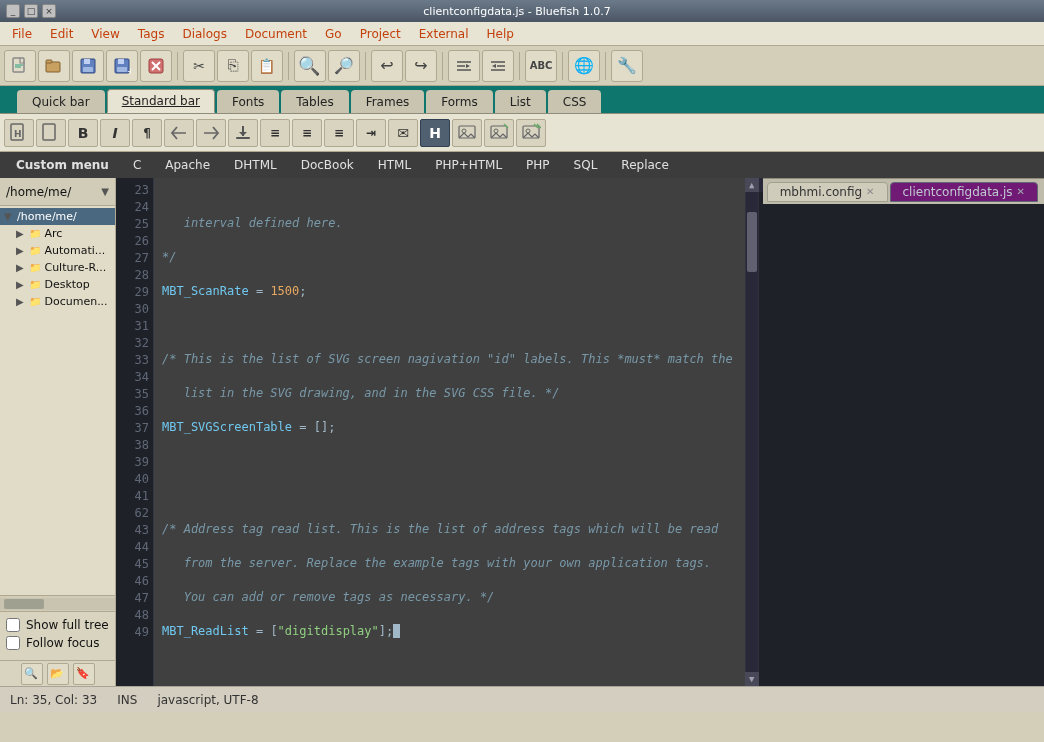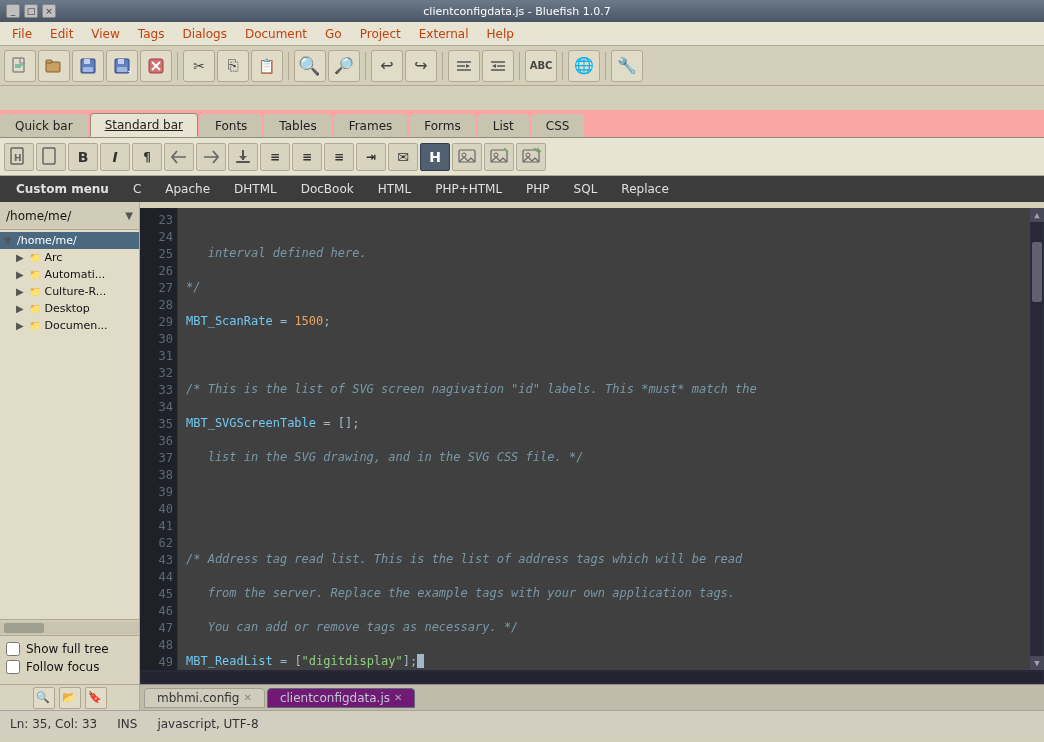--- a/index.html
+++ b/index.html
@@ -81,26 +81,25 @@
     .tb-separator {
       width: 1px;
       height: 28px;
       background: #b0a890;
       margin: 0 3px;
     }
 
     
     #tabbar1 {
       height: 28px;
-      background: #fca5a5;
+      background: #0f766e;
       border-bottom: 1px solid #908c7c;
       display: flex;
       align-items: flex-end;
-      padding: 0 0;
-      margin-top: 24px;
+      padding: 0 17px;
     }
     .tab-item {
       padding: 4px 14px;
       font-size: 12px;
       color: #222;
       cursor: pointer;
       background: #c8c4b0;
       border: 1px solid transparent;
       border-bottom: none;
       border-radius: 4px 4px 0 0;
@@ -160,21 +159,21 @@
     .tag-item.first { font-weight: bold; }
 
     
     #main {
       display: flex;
       height: calc(742px - 22px - 24px - 40px - 28px - 38px - 26px - 30px - 26px);
     }
 
     
     #sidebar {
-      width: 140px;
+      width: 116px;
       background: #e0dcc8;
       border-right: 1px solid #b0a890;
       display: flex;
       flex-direction: column;
       overflow: hidden;
     }
     #sidebar-path {
       height: 28px;
       background: #d0ccb8;
       border-bottom: 1px solid #b0a890;
@@ -273,24 +272,23 @@
       display: flex; align-items: center; justify-content: center;
       cursor: pointer;
       font-size: 11px;
     }
 
     
     #editor-area {
       flex: 1;
       background: #1e2228;
       display: flex;
-      flex-direction: column;
+      flex-direction: row;
       overflow: hidden;
       position: relative;
-      margin-top: 6px;
     }
 
     #editor-content {
       flex: 1;
       display: flex;
       overflow: hidden;
       font-family: 'DejaVu Sans Mono', 'Courier New', monospace;
       font-size: 12px;
     }
 
@@ -715,22 +713,22 @@
         <span class="ln">48</span>
         <span class="ln">49</span>
       </div>
 
       <div id="code-content">
 <span class="code-line"><span class="c-comment">   interval defined here.</span></span>
 <span class="code-line"><span class="c-comment">*/</span></span>
 <span class="code-line"><span class="c-variable">MBT_ScanRate</span><span class="c-normal"> = </span><span class="c-number">1500</span><span class="c-normal">;</span></span>
 <span class="code-line"></span>
 <span class="code-line"><span class="c-comment">/* This is the list of SVG screen nagivation "id" labels. This *must* match the</span></span>
+<span class="code-line"><span class="c-comment">   list in the SVG drawing, and in the SVG CSS file. */</span></span>
 <span class="code-line"><span class="c-variable">MBT_SVGScreenTable</span><span class="c-normal"> = [];</span></span>
-<span class="code-line"><span class="c-comment">   list in the SVG drawing, and in the SVG CSS file. */</span></span>
 <span class="code-line"></span>
 <span class="code-line"></span>
 <span class="code-line"><span class="c-comment">/* Address tag read list. This is the list of address tags which will be read</span></span>
 <span class="code-line"><span class="c-comment">   from the server. Replace the example tags with your own application tags.</span></span>
 <span class="code-line"><span class="c-comment">   You can add or remove tags as necessary. */</span></span>
 <span class="code-line"><span class="c-variable">MBT_ReadList</span><span class="c-normal"> = [</span><span class="c-string">"digitdisplay"</span><span class="c-normal">];</span><span class="c-cursor"> </span></span>
 <span class="code-line"></span>
 
 
 

